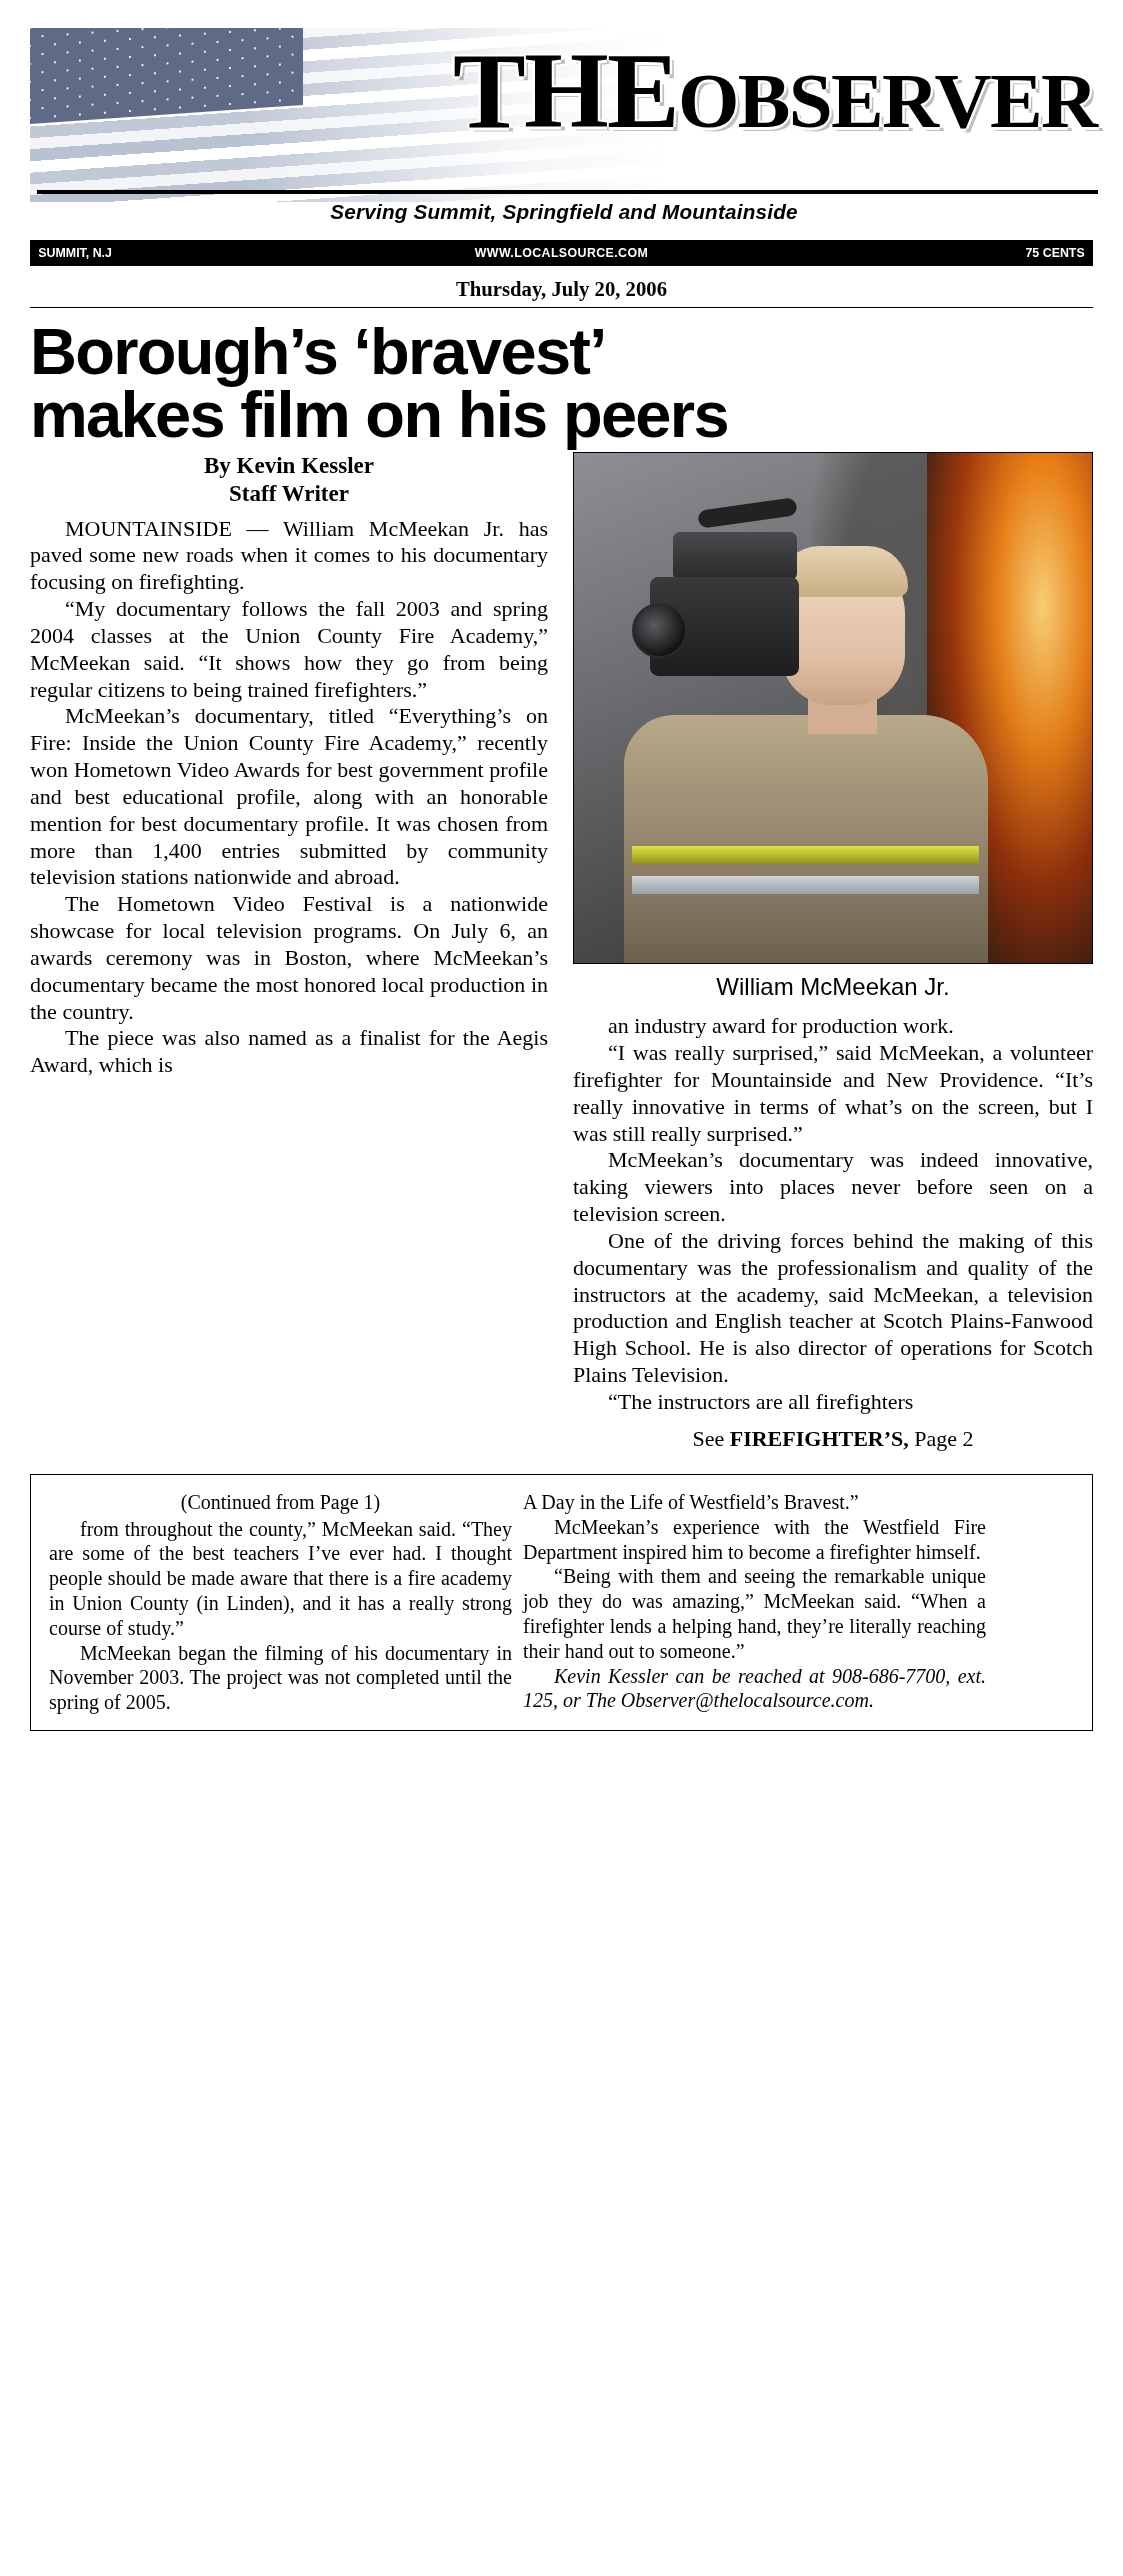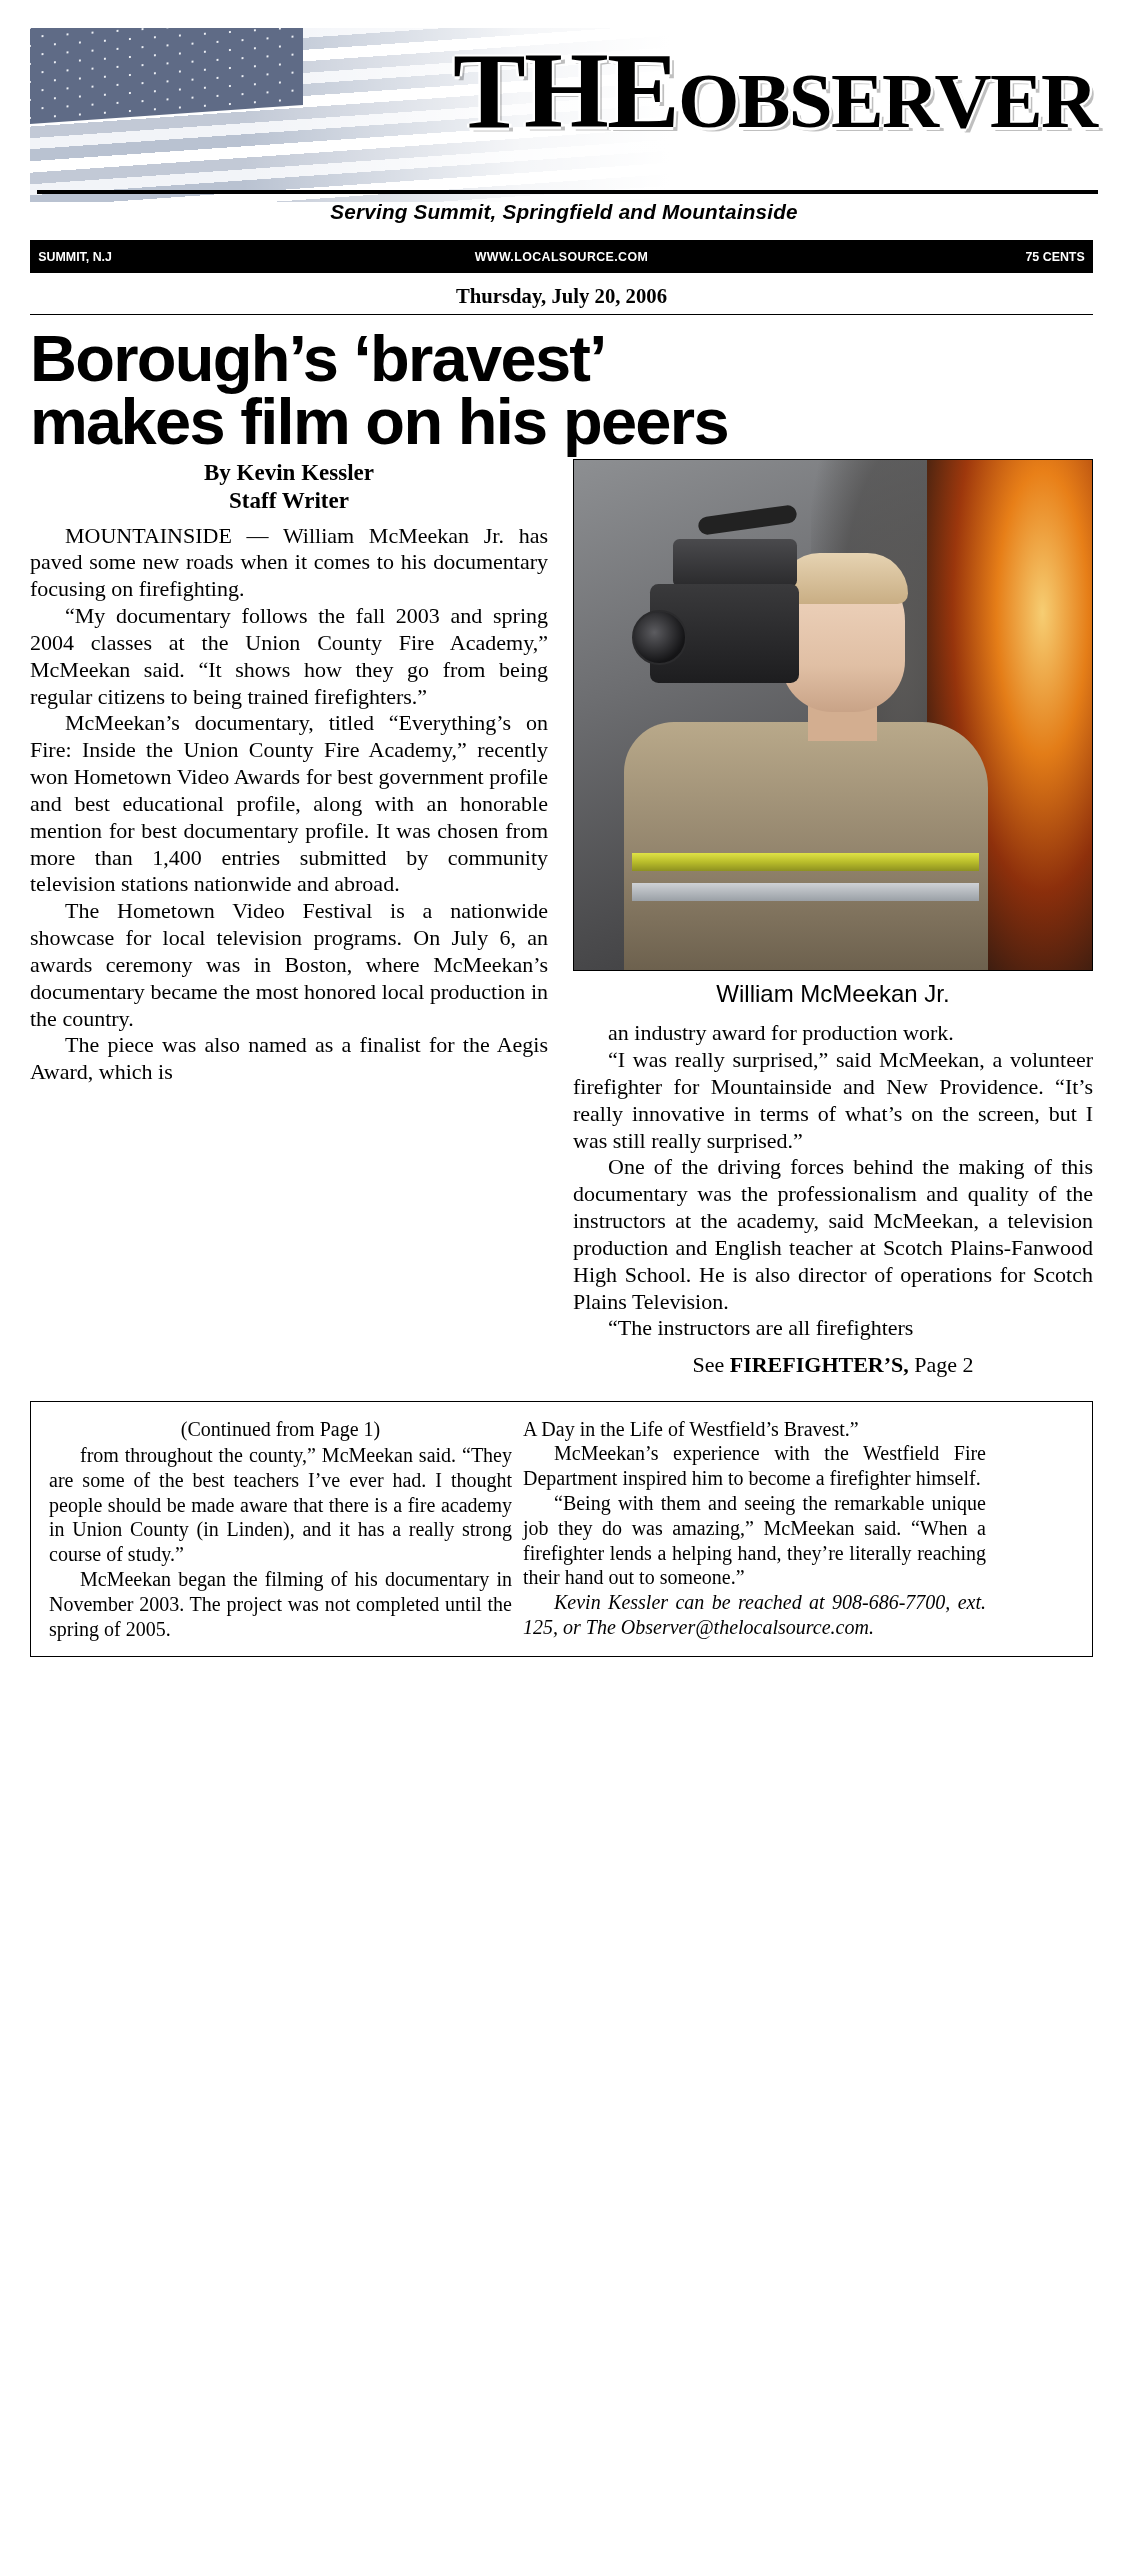--- a/index.html
+++ b/index.html
@@ -94,21 +94,21 @@
     font-size: 20.7px;
     letter-spacing: 0.2px;
     color: #000;
   }
 
   
   .infobar {
     margin-top: 5px;
     background: #000;
     color: #fff;
-    height: 33px;
+    height: 26px;
     display: flex;
     align-items: center;
     font-family: "Liberation Sans", sans-serif;
     font-weight: bold;
     font-size: 12.4px;
   }
   .infobar .left { width: 25%; padding-left: 8.3px; text-align: left; }
   .infobar .center { width: 50%; text-align: center; letter-spacing: 0.4px; }
   .infobar .right { width: 25%; padding-right: 8.3px; text-align: right; }
 
@@ -362,20 +362,21 @@
           <div class="ph-cam-mic"></div>
           <div class="ph-cam-top"></div>
           <div class="ph-cam-body"></div>
           <div class="ph-cam-lens"></div>
         </div>
         <div class="caption">William McMeekan Jr.</div>
       </div>
 
       <p class="body">an industry award for production work.</p>
       <p class="body">“I was really surprised,” said McMeekan, a volunteer firefighter for Mountainside and New Providence. “It’s really innovative in terms of what’s on the screen, but I was still really surprised.”</p>
+      <p class="body">McMeekan’s documentary was indeed innovative, taking viewers into places never before seen on a television screen.</p>
       <p class="body">One of the driving forces behind the making of this documentary was the professionalism and quality of the instructors at the academy, said McMeekan, a television production and English teacher at Scotch Plains-Fanwood High School. He is also director of operations for Scotch Plains Television.</p>
       <p class="body">“The instructors are all firefighters</p>
 
       <div class="seeline">
         <span>See</span>
         <b>FIREFIGHTER’S,</b>
         <span>Page 2</span>
       </div>
     </div>
   </div>

